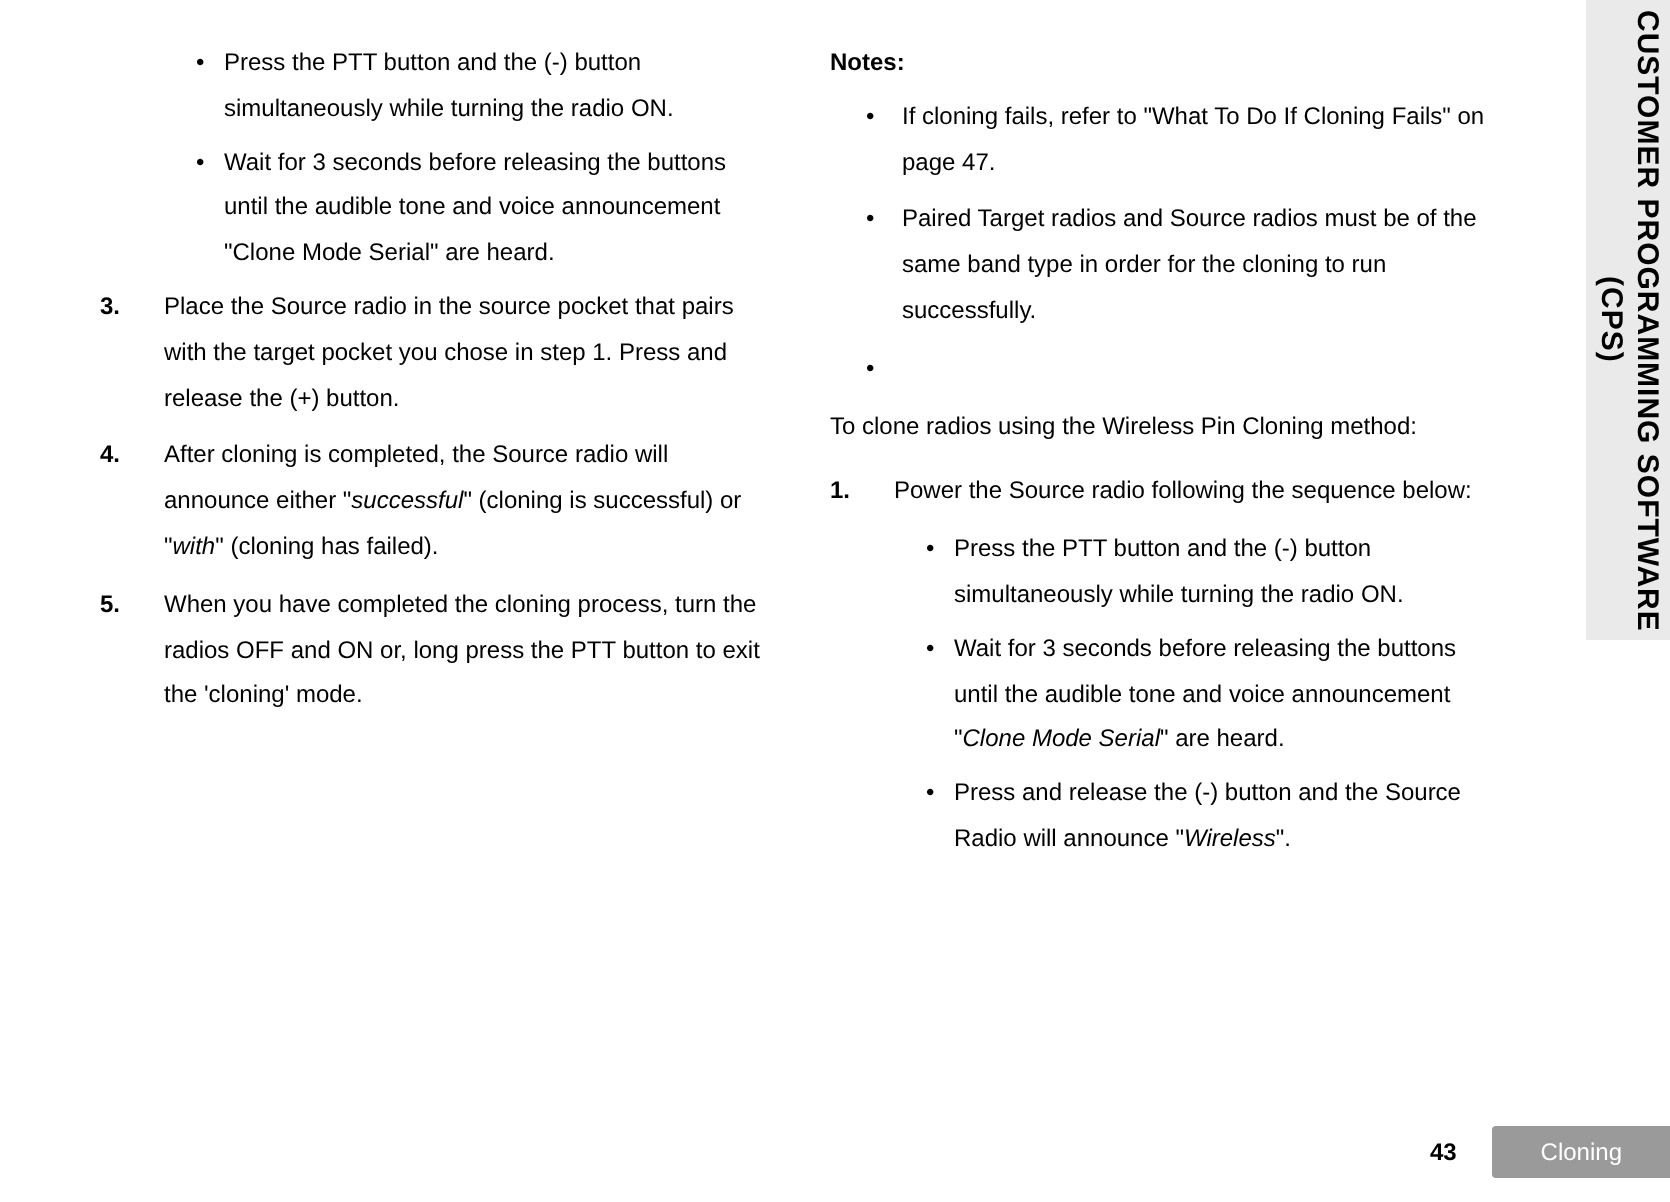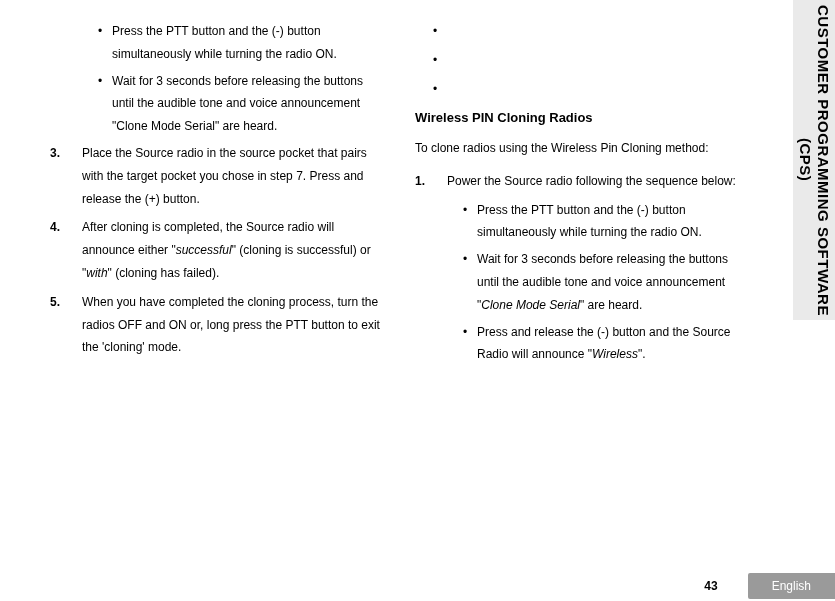--- a/index.html
+++ b/index.html
@@ -46,25 +46,24 @@
     .vtab-text {
       writing-mode: vertical-rl;
       font-weight: bold;
       font-size: 15px;
       letter-spacing: 0.5px;
       text-align: center;
       line-height: 1.2;
     }
     .footer {
       position: absolute;
-      bottom: 2px;
+      bottom: 12px;
       right: 0;
       display: flex;
       align-items: center;
-      gap: 12px;
     }
     .page-num {
       font-size: 12px;
       font-weight: bold;
       margin-right: 18px;
     }
     .lang-tab {
       background: #9a9a9a;
       color: #fff;
       font-size: 12px;
@@ -97,47 +96,49 @@
           <div class="bullet-dot">•</div>
           <div>Press the PTT button and the (-) button simultaneously while turning the radio ON.</div>
         </div>
         <div class="bullet-item">
           <div class="bullet-dot">•</div>
           <div>Wait for 3 seconds before releasing the buttons until the audible tone and voice announcement "Clone Mode Serial" are heard.</div>
         </div>
       </div>
       <div class="num-list-item">
         <div class="num">3.</div>
-        <div class="num-body">Place the Source radio in the source pocket that pairs with the target pocket you chose in step 7. Press and release the (+) button.</div>
+        <div class="num-body">Place the Source radio in the source pocket that pairs with the target pocket you chose in step 1. Press and release the (+) button.</div>
       </div>
       <div class="num-list-item">
         <div class="num">4.</div>
         <div class="num-body">
           <span>After cloning is completed, the Source radio will announce either "</span><em class="it">successful</em><span>" (cloning is successful) or "</span><em class="it">with</em><span>" (cloning has failed).</span>
         </div>
       </div>
       <div class="num-list-item">
         <div class="num">5.</div>
         <div class="num-body">When you have completed the cloning process, turn the radios OFF and ON or, long press the PTT button to exit the 'cloning' mode.</div>
       </div>
     </div>
 
     <div class="col col2">
+      <div class="notes-h">Notes:</div>
       <div class="note-list">
         <div class="note-item">
           <div class="note-dot">•</div>
+          <div>If cloning fails, refer to "What To Do If Cloning Fails" on page 47.</div>
         </div>
         <div class="note-item">
           <div class="note-dot">•</div>
+          <div>Paired Target radios and Source radios must be of the same band type in order for the cloning to run successfully.</div>
         </div>
         <div class="note-item">
           <div class="note-dot">•</div>
         </div>
       </div>
-      <div class="heading">Wireless PIN Cloning Radios</div>
       <div class="para" style="margin-top:0">To clone radios using the Wireless Pin Cloning method:</div>
       <div class="num-list-item">
         <div class="num">1.</div>
         <div class="num-body">Power the Source radio following the sequence below:</div>
       </div>
       <div class="bullet-list">
         <div class="bullet-item">
           <div class="bullet-dot">•</div>
           <div>Press the PTT button and the (-) button simultaneously while turning the radio ON.</div>
         </div>
@@ -159,14 +160,14 @@
 
   <div class="sidebar">
     <div class="vtab">
       <div class="vtab-text">CUSTOMER PROGRAMMING SOFTWARE (CPS)</div>
     </div>
   </div>
 </div>
 
 <div class="footer">
   <div class="page-num">43</div>
-  <div class="lang-tab">English</div>
+  <div class="lang-tab">Cloning</div>
 </div>
 
 </body></html>

